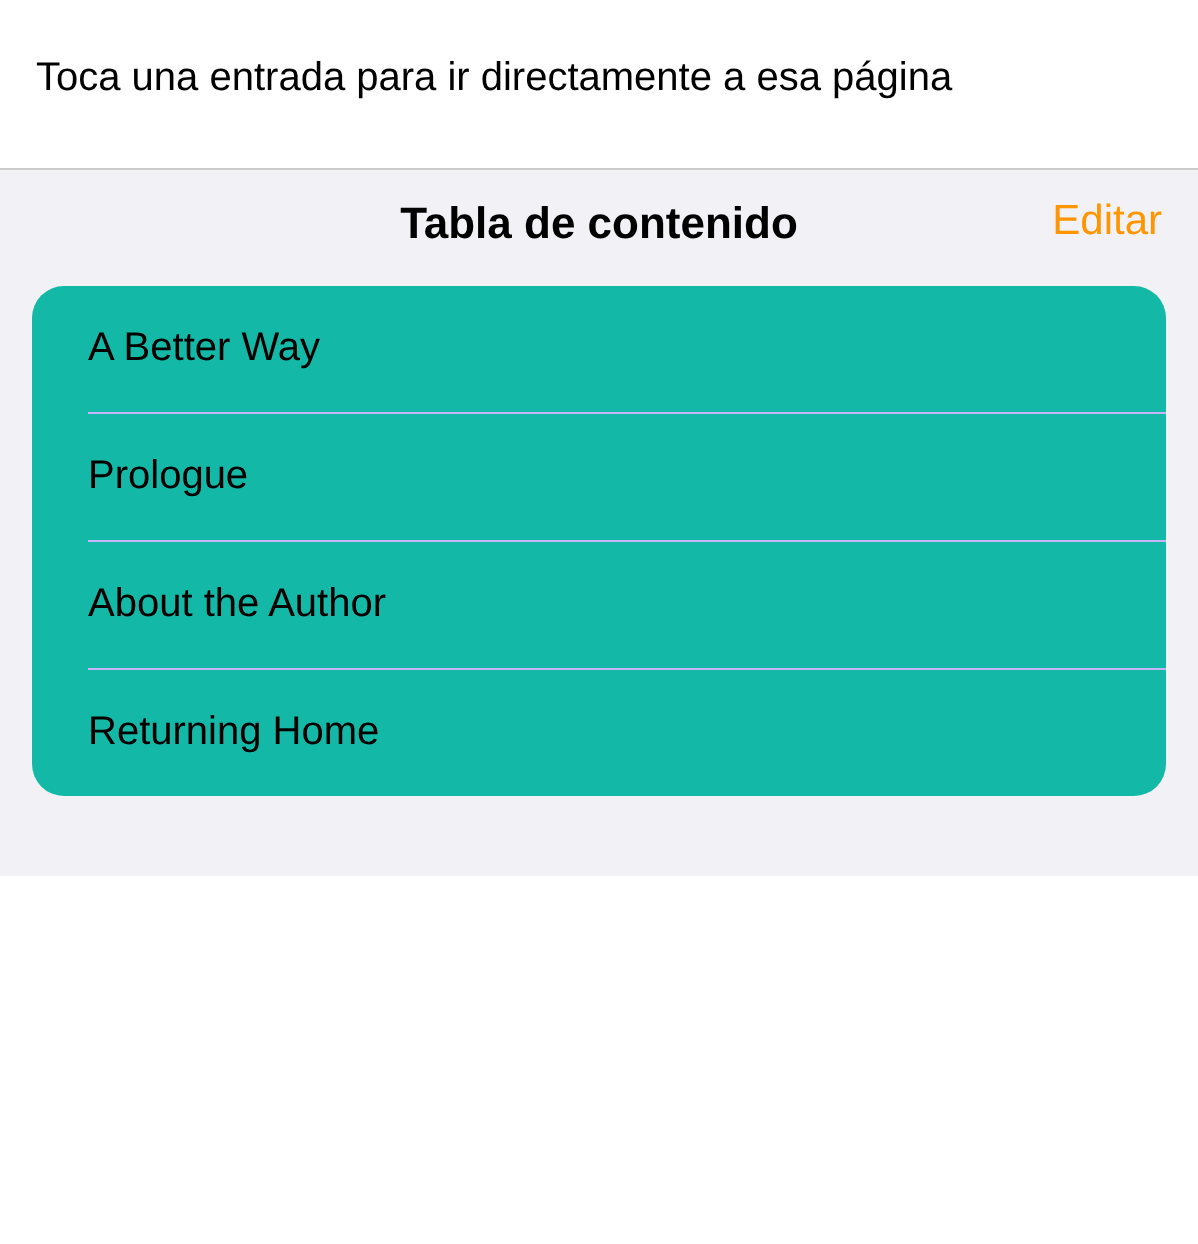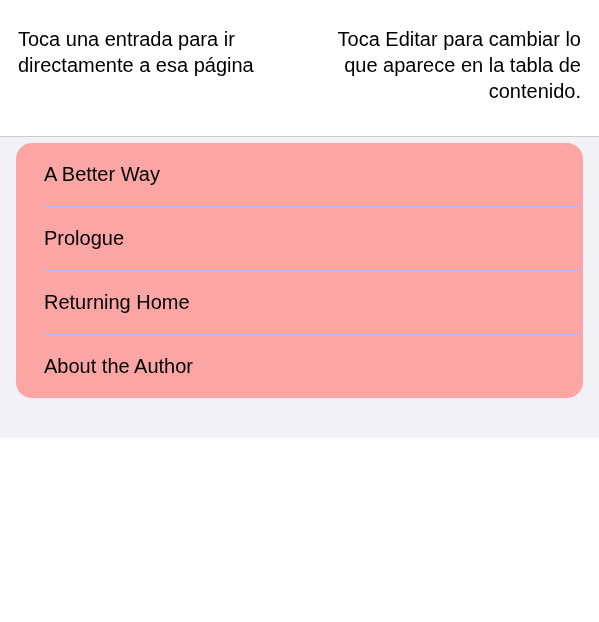--- a/index.html
+++ b/index.html
@@ -75,49 +75,52 @@
       transform: translateY(-50%);
       color: #ff9500;
       font-size: 21px;
       font-weight: 400;
       background: none;
       border: none;
       cursor: pointer;
     }
     .toc-list {
       margin: 6px 16px 0 16px;
-      background: #fca5a5;
+      background: #14b8a6;
       border-radius: 16px;
       overflow: hidden;
     }
     .toc-item {
       padding: 20px 16px 20px 28px;
       font-size: 20px;
       color: #000;
       cursor: pointer;
     }
     .toc-item + .toc-item {
       border-top: 1px solid #c4b5fd;
       margin-left: 28px;
       padding-left: 0;
     }
   </style>
 </head>
 <body>
 
 <div class="callouts">
   <div class="callout-left">Toca una entrada para ir directamente a esa página</div>
-  <div class="callout-right">Toca Editar para cambiar lo que aparece en la tabla de contenido.</div>
 </div>
 
 <div class="callout-line-left"></div>
 <div class="callout-line-right"></div>
 
 <div class="panel-wrapper">
   <div class="panel">
+    <div class="panel-header">
+      <span class="panel-title">Tabla de contenido</span>
+      <button class="edit-btn">Editar</button>
+    </div>
     <div class="toc-list">
       <div class="toc-item">A Better Way</div>
       <div class="toc-item">Prologue</div>
+      <div class="toc-item">About the Author</div>
       <div class="toc-item">Returning Home</div>
-      <div class="toc-item">About the Author</div>
     </div>
   </div>
 </div>
 
 </body></html>

